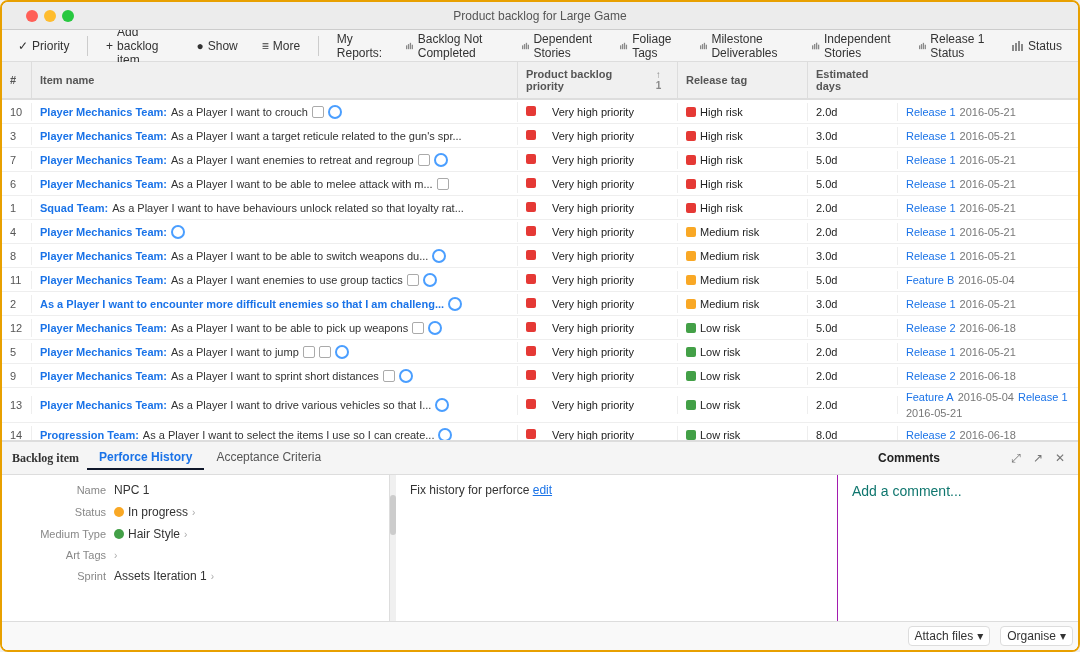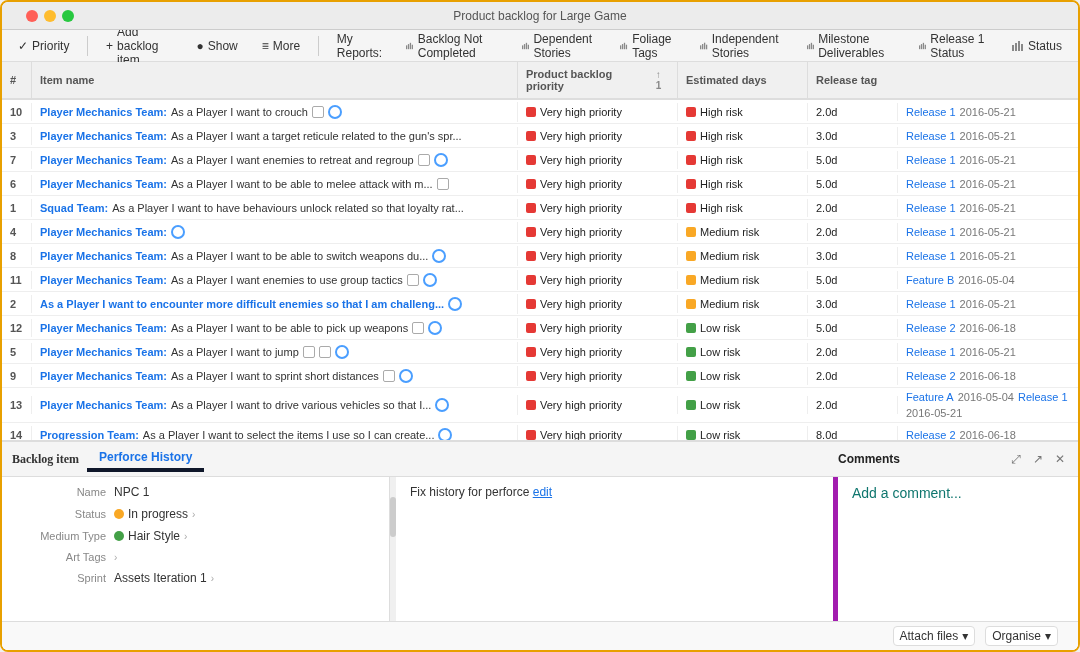--- a/index.html
+++ b/index.html
@@ -26,70 +26,70 @@
     
     .table-header { display: grid; grid-template-columns: 30px 1fr 160px 130px 90px 180px; background: #f0f0f0; border-bottom: 2px solid #ddd; position: sticky; top: 0; z-index: 10; }
     .th { padding: 6px 8px; font-size: 11px; color: #555; font-weight: 600; border-right: 1px solid #ddd; display: flex; align-items: center; gap: 3px; }
     .th:last-child { border-right: none; }
     .th-sort { color: #888; font-size: 10px; }
     
     .table-row { display: grid; grid-template-columns: 30px 1fr 160px 130px 90px 180px; border-bottom: 1px solid #eee; min-height: 24px; align-items: center; }
     
     .td { padding: 3px 8px; font-size: 11px; overflow: hidden; text-overflow: ellipsis; white-space: nowrap; border-right: 1px solid #eee; display: flex; align-items: center; gap: 4px; }
     .td:last-child { border-right: none; }
-    .td-num { color: #555; font-weight: 700; }
+    .td-num { color: #555; font-weight: 400; }
     .td-name { display: flex; align-items: center; gap: 4px; overflow: hidden; }
     .item-team { color: #1a73e8; font-weight: 600; white-space: nowrap; }
     .item-desc { color: #333; overflow: hidden; text-overflow: ellipsis; white-space: nowrap; }
     .item-check { width: 12px; height: 12px; border: 1px solid #aaa; border-radius: 2px; flex-shrink: 0; }
     .item-tag { width: 14px; height: 14px; border-radius: 50%; border: 2px solid #4a9eff; flex-shrink: 0; display: flex; align-items: center; justify-content: center; }
     
-    .priority-badge { display: flex; align-items: center; gap: 4px; }
+    .priority-badge { display: flex; gap: 16px; }
     .dot { width: 10px; height: 10px; border-radius: 2px; flex-shrink: 0; }
     .dot-red { background: #e53935; }
     .dot-yellow { background: #f9a825; }
     .dot-green { background: #43a047; }
     
     .risk-badge { display: flex; align-items: center; gap: 4px; }
     
     .release-cell { display: flex; align-items: center; gap: 4px; flex-wrap: wrap; font-size: 11px; }
     .release-tag { color: #1a73e8; font-weight: 500; }
     .release-date { color: #777; }
     
     .bottom-panel { height: 210px; border-top: 2px solid #ddd; display: flex; flex-direction: column; flex-shrink: 0; background: #fff; }
     .bottom-panel-header { display: flex; align-items: center; padding: 4px 10px; border-bottom: 1px solid #ddd; background: #f5f5f5; gap: 8px; }
     .panel-title { font-weight: 600; font-size: 12px; color: #333; font-family: Liberation Serif, serif; }
     .panel-tabs { display: flex; gap: 0; margin-left: auto; }
     .panel-tab { padding: 4px 12px; font-size: 12px; cursor: pointer; border-bottom: 2px solid transparent; color: #555; }
-    .panel-tab.active { border-bottom: 4px solid #0f172a; color: #1a73e8; font-weight: 600; }
+    .panel-tab.active { border-bottom: 2px solid #0f172a; color: #1a73e8; font-weight: 600; }
     .panel-actions { display: flex; gap: 6px; margin-left: 8px; }
     .panel-action-btn { width: 16px; height: 16px; display: flex; align-items: center; justify-content: center; cursor: pointer; color: #777; font-size: 12px; }
     
     .bottom-content { display: flex; flex: 1; overflow: hidden; }
     
     .detail-section { width: 388px; padding: 8px 14px; border-right: 1px solid #ddd; overflow-y: auto; }
     .detail-row { display: flex; align-items: center; margin-bottom: 8px; gap: 8px; }
     .detail-label { width: 90px; text-align: right; font-size: 11px; color: #888; flex-shrink: 0; }
     .detail-value { font-size: 12px; color: #333; display: flex; align-items: center; gap: 4px; flex: 1; }
     .detail-arrow { color: #aaa; font-size: 10px; cursor: pointer; }
     .status-dot { width: 10px; height: 10px; border-radius: 50%; background: #aaa; }
     .status-dot-yellow { background: #f9a825; }
     .content-dot { width: 10px; height: 10px; border-radius: 50%; background: #43a047; }
     
     .detail-scrollbar { width: 6px; background: #f0f0f0; }
     .detail-scrollbar-thumb { width: 6px; height: 40px; background: #ccc; border-radius: 3px; margin-top: 20px; }
     
-    .perforce-section { flex: 1; padding: 8px 14px; border-right: 5px solid #a21caf; overflow-y: auto; }
+    .perforce-section { flex: 1; padding: 8px 14px; border-right: 1px solid #a21caf; overflow-y: auto; }
     .perforce-link { color: #1a73e8; text-decoration: underline; cursor: pointer; }
     .perforce-text { font-size: 12px; color: #333; }
     
     .comments-section { width: 240px; padding: 8px 14px; }
     .add-comment { color: #0f766e; font-size: 14px; cursor: pointer; }
     
-    .bottom-footer { display: flex; align-items: center; justify-content: flex-end; padding: 4px 20px; border-top: 1px solid #ddd; gap: 10px; background: #f9f9f9; }
+    .bottom-footer { display: flex; align-items: center; justify-content: flex-end; padding: 4px 5px; border-top: 1px solid #ddd; gap: 10px; background: #f9f9f9; }
     .footer-btn { display: flex; align-items: center; gap: 4px; font-size: 12px; cursor: pointer; color: #333; padding: 2px 6px; border-radius: 4px; border: 1px solid #ddd; background: #fff; }
   </style>
 </head>
 <body>
 
 <div class="window">
 
   <div class="titlebar">
     <div class="traffic-lights">
       <div class="tl tl-close"></div>
@@ -148,30 +148,30 @@
         </svg>
       <span>Foliage Tags</span>
     </div>
     <div class="toolbar-item">
       <svg class="bar-icon-svg" viewBox="0 0 12 10">
           <rect x="0" y="4" width="2" height="6" fill="#888"></rect>
           <rect x="3" y="2" width="2" height="8" fill="#888"></rect>
           <rect x="6" y="0" width="2" height="10" fill="#888"></rect>
           <rect x="9" y="3" width="2" height="7" fill="#888"></rect>
         </svg>
-      <span>Independent Stories</span>
+      <span>Milestone Deliverables</span>
     </div>
     <div class="toolbar-item">
       <svg class="bar-icon-svg" viewBox="0 0 12 10">
           <rect x="0" y="4" width="2" height="6" fill="#888"></rect>
           <rect x="3" y="2" width="2" height="8" fill="#888"></rect>
           <rect x="6" y="0" width="2" height="10" fill="#888"></rect>
           <rect x="9" y="3" width="2" height="7" fill="#888"></rect>
         </svg>
-      <span>Milestone Deliverables</span>
+      <span>Independent Stories</span>
     </div>
     <div class="toolbar-item">
       <svg class="bar-icon-svg" viewBox="0 0 12 10">
           <rect x="0" y="4" width="2" height="6" fill="#888"></rect>
           <rect x="3" y="2" width="2" height="8" fill="#888"></rect>
           <rect x="6" y="0" width="2" height="10" fill="#888"></rect>
           <rect x="9" y="3" width="2" height="7" fill="#888"></rect>
         </svg>
       <span>Release 1 Status</span>
     </div>
@@ -194,24 +194,24 @@
             <span>#</span>
           </div>
         <div class="th">
             <span>Item name</span>
           </div>
         <div class="th" style="cursor:pointer">
           <span>Product backlog priority</span>
           <span class="th-sort">↑ 1</span>
         </div>
         <div class="th">
+            <span>Release tag</span>
+          </div>
+        <div class="th">
             <span>Estimated days</span>
-          </div>
-        <div class="th">
-            <span>Release tag</span>
           </div>
       </div>
 
       <div class="table-row">
         <div class="td td-num">
             <span>10</span>
           </div>
         <div class="td td-name">
           <span class="item-team">Player Mechanics Team:</span>
           <span class="item-desc">As a Player I want to crouch</span>
@@ -661,23 +661,24 @@
         </div>
       </div>
 
     </div>
 
     <div class="bottom-panel">
       <div class="bottom-panel-header">
         <span class="panel-title">Backlog item</span>
         <div class="panel-tabs">
           <div class="panel-tab active">Perforce History</div>
+          <div class="panel-tab">Acceptance Criteria</div>
         </div>
         <div style="flex:1"></div>
-        <span style="font-weight:600;font-size:12px;margin-right:92px;">Comments</span>
+        <span style="font-weight:600;font-size:12px;margin-right:52px;">Comments</span>
         <div class="panel-actions">
           <div class="panel-action-btn" title="Expand">⤢</div>
           <div class="panel-action-btn" title="Open">↗</div>
           <div class="panel-action-btn" title="Close">✕</div>
         </div>
       </div>
       <div class="bottom-content">
 
         <div class="detail-section">
 

